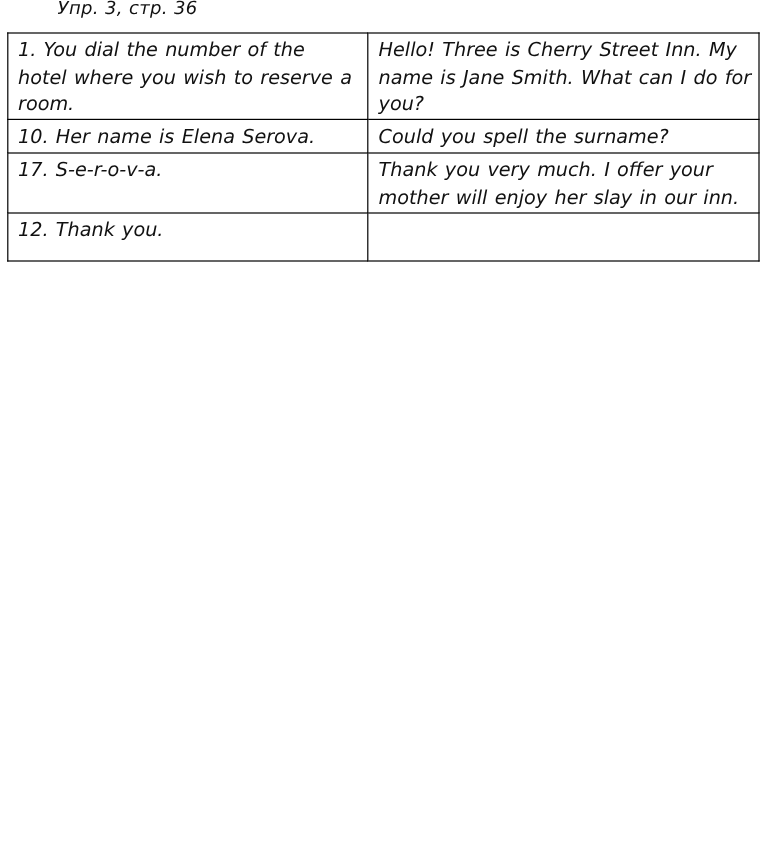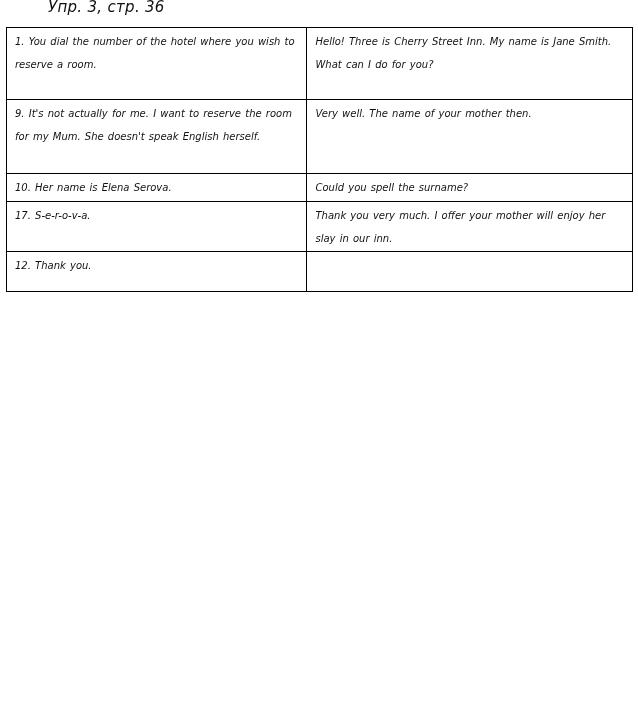--- a/index.html
+++ b/index.html
@@ -29,44 +29,40 @@
       left: 6px;
       top: 27px;
       width: 627px;
       border-collapse: collapse;
       table-layout: fixed;
     }
     .dialog-table td {
       border: 1.3px solid #000;
       vertical-align: top;
       padding: 3px 6px 0 8px;
-      font-size: 10px;
+      font-size: 16px;
       font-style: italic;
       line-height: 22.5px;
       overflow: hidden;
       word-spacing: 1px;
     }
     .dialog-table td.left { width: 285px; }
     .dialog-table td.right { width: 310px; }
   </style>
 </head>
 <body>
 
 <div class="caption">Упр. 3, стр. 36</div>
 
 <table class="dialog-table">
   <tbody>
     <tr style="height:72px">
       <td class="left">1. You dial the number of the hotel where you wish to reserve a room.</td>
       <td class="right">Hello! Three is Cherry Street Inn. My name is Jane Smith. What can I do for you?</td>
     </tr>
-    <tr style="height:74px">
-      <td class="left">9. It's not actually for me. I want to reserve the room for my Mum. She doesn't speak English herself.</td>
-      <td class="right">Very well. The name of your mother then.</td>
-    </tr>
     <tr style="height:28px">
       <td class="left">10. Her name is Elena Serova.</td>
       <td class="right">Could you spell the surname?</td>
     </tr>
     <tr style="height:50px">
       <td class="left">17. S-e-r-o-v-a.</td>
       <td class="right">Thank you very much. I offer your mother will enjoy her slay in our inn.</td>
     </tr>
     <tr style="height:40px">
       <td class="left">12. Thank you.</td>

